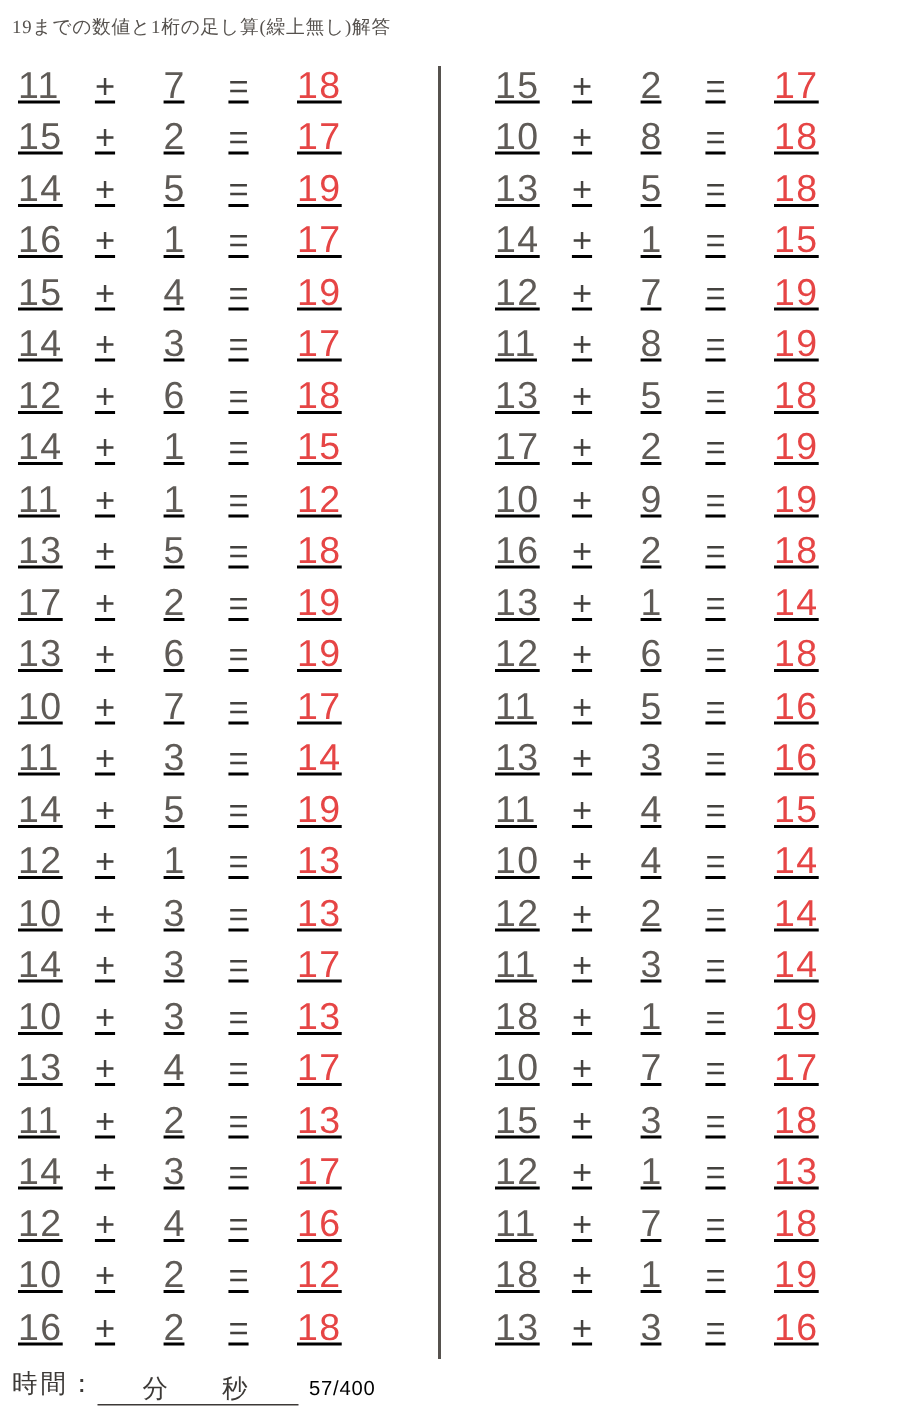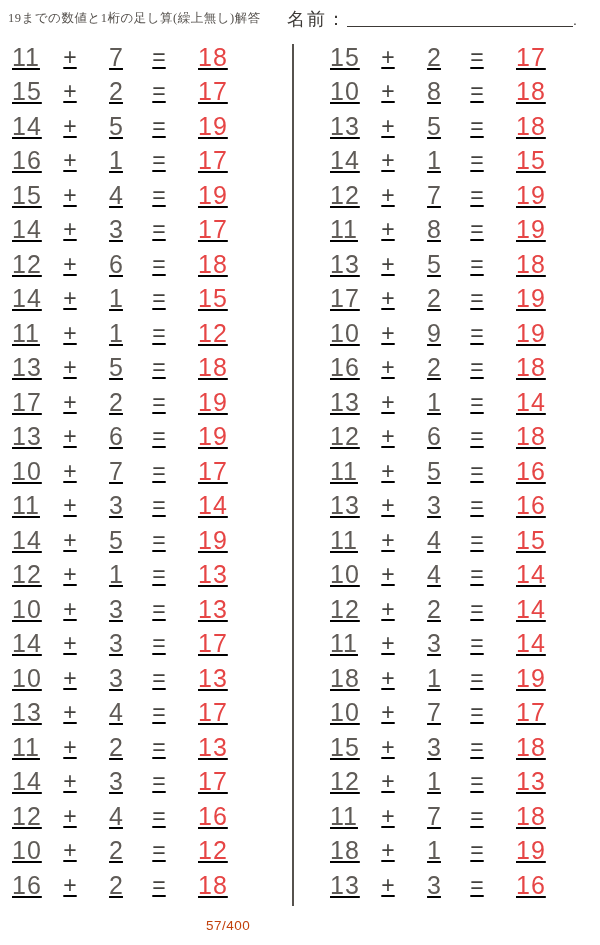--- a/index.html
+++ b/index.html
@@ -65,38 +65,35 @@
   .time-line {
     display: inline-flex; width: 134px; height: 22px;
     border-bottom: 1.6px solid #3c3936; vertical-align: -3px;
     font-family: "Liberation Serif", "DejaVu Serif", serif;
     font-size: 17px; color: #3c3936;
   }
   .time-minutes { margin-left: 30px; }
   .time-seconds { margin-left: 36px; }
   .page-number {
     position: absolute; left: 206px; top: 15px;
-    font-size: 13.5px; color: #c2410c; letter-spacing: 0.5px;
+    font-size: 13.5px; color: #000000; letter-spacing: 0.5px;
   }
   .copyright {
     position: absolute; right: 12px; top: 3px;
     text-align: right; color: #8a8683; font-size: 9.5px; line-height: 12.5px;
     white-space: nowrap;
   }
 </style>
 </head>
 <body>
 
 <div class="page">
 
   <div class="header">
     <div class="title">19までの数値と1桁の足し算(繰上無し)解答</div>
-    <div class="name-block">
-      <span class="name-label">名前：</span><span class="name-line"></span><span class="name-period">.</span>
-    </div>
   </div>
 
   <div class="columns">
     <div class="col col-left">
         <div class="problem-row">
     <span class="cell-a">11</span>
     <span class="cell-op">+</span>
     <span class="cell-b">7</span>
     <span class="cell-eq">=</span>
     <span class="cell-ans">18</span>
@@ -444,16 +441,22 @@
     <span class="cell-a">13</span>
     <span class="cell-op">+</span>
     <span class="cell-b">3</span>
     <span class="cell-eq">=</span>
     <span class="cell-ans">16</span>
   </div>
       </div>
   </div>
 
   <div class="footer">
+    <div class="time-row">
+      <span class="time-label">時間：</span><span class="time-line">
+          <span class="time-minutes">分</span>
+          <span class="time-seconds">秒</span>
+        </span>
+    </div>
     <div class="page-number">57/400</div>
   </div>
 
 </div>
 
 </body></html>

